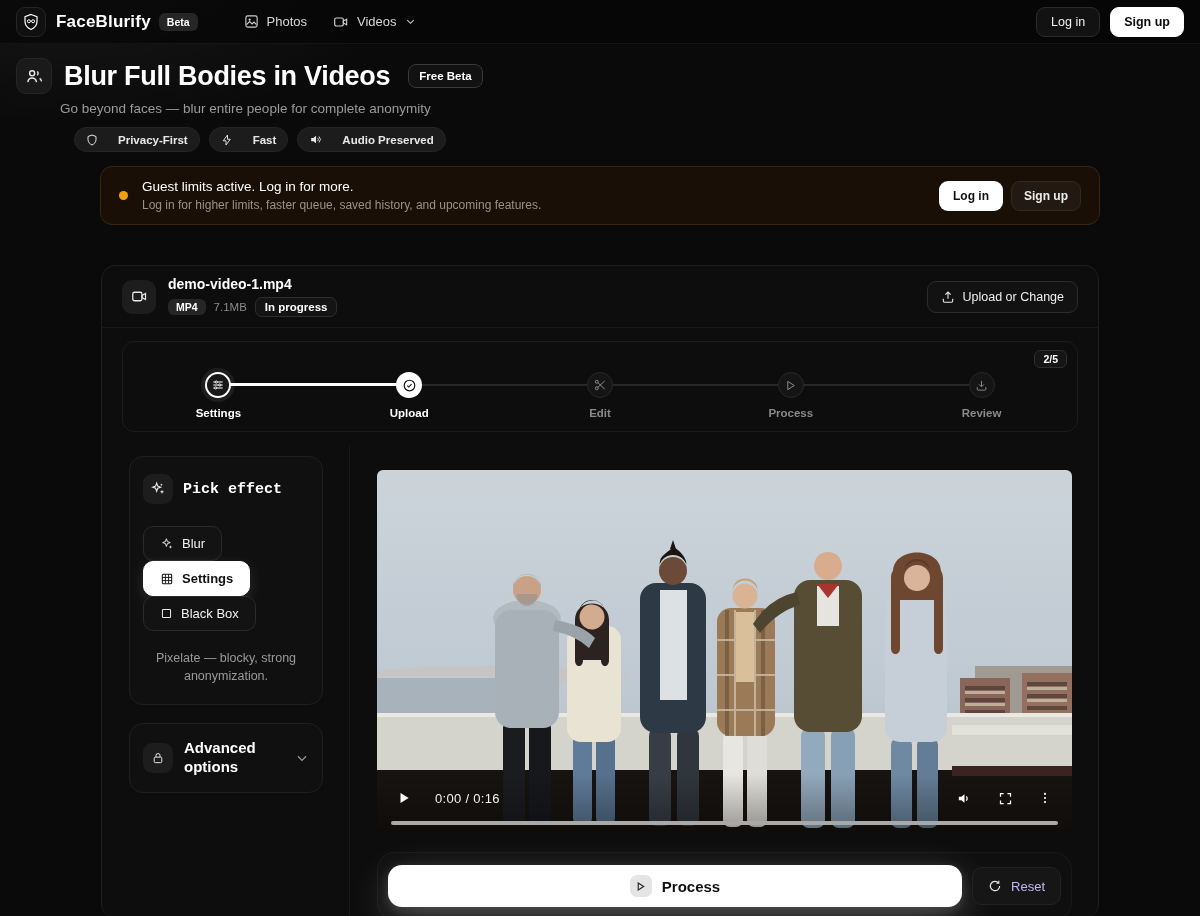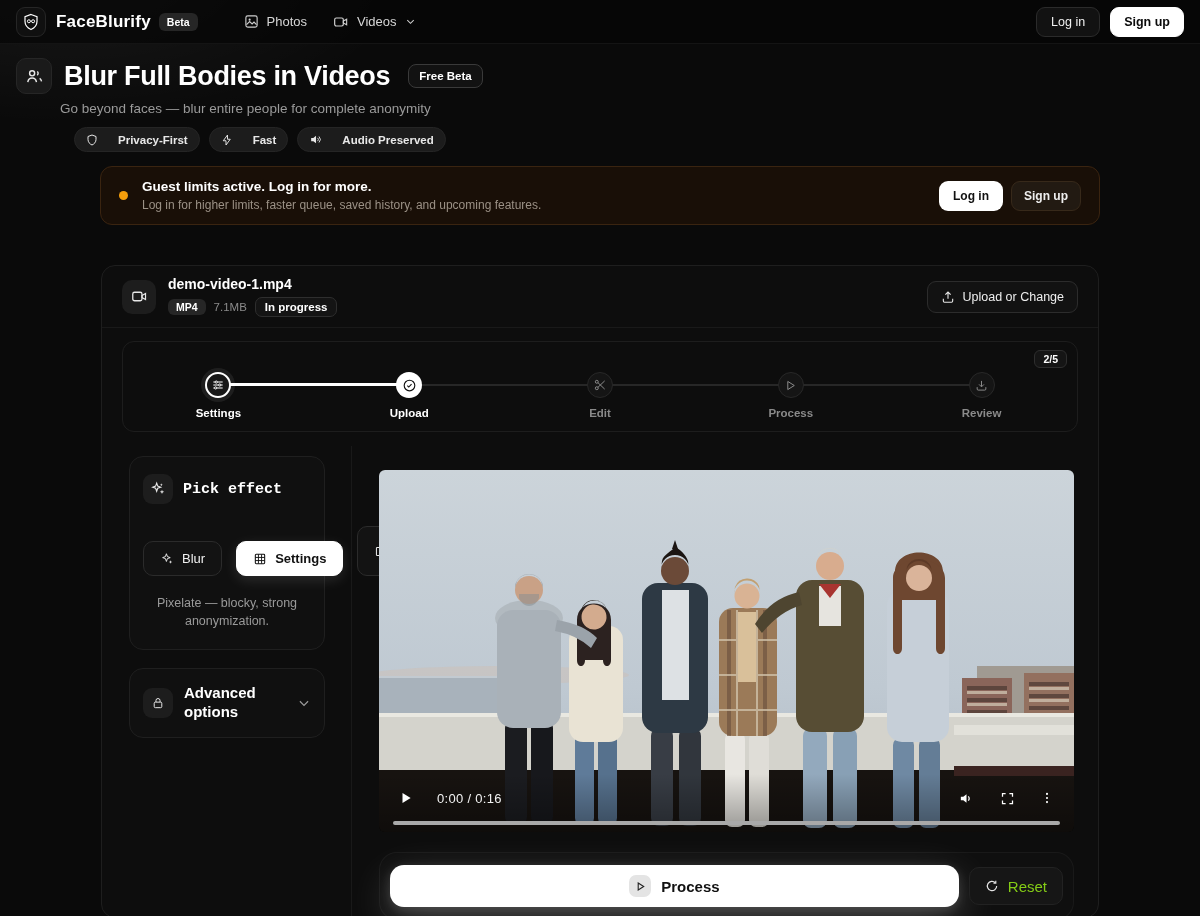--- a/index.html
+++ b/index.html
@@ -31,21 +31,21 @@
   .title-icon { width:36px; height:36px; border-radius:10px; background:#1a1a1a; border:1px solid #262626; display:flex; align-items:center; justify-content:center; }
   .page-title { font-size:27px; font-weight:800; color:#fff; letter-spacing:-.3px; }
   .free-pill { margin-left:6px; border:1px solid #3a3a3a; background:#121212; color:#fff; font-size:11.5px; font-weight:700; padding:5px 10px; border-radius:8px; }
   .subtitle { color:#9a9a9a; font-size:13.5px; margin:7px 0 0 44px; }
   .feature-row { display:flex; gap:9px; margin:11px 0 0 58px; }
   .feature-pill { display:flex; align-items:center; gap:20px; background:#1c1c1c; border:1px solid #252525; color:#e8e8e8; font-size:11.5px; font-weight:700; padding:5px 11px; border-radius:999px; }
 
   
   .banner { width:1000px; margin:14px auto 0 auto; background:#190f07; border:1px solid #3a2410; border-radius:12px; display:flex; align-items:center; padding:12px 18px; }
   .dot { width:9px; height:9px; border-radius:50%; background:#f59e0b; margin-right:14px; flex:none; }
-  .banner-title { font-size:13.5px; font-weight:700; color:#fff; }
+  .banner-title { font-size:13.5px; font-weight:400; color:#fff; }
   .banner-sub { font-size:12px; color:#9b9186; margin-top:4px; }
   .banner-actions { margin-left:auto; display:flex; gap:8px; }
   .btn-dark { background:#221a12; border:1px solid #37291a; color:#eee; font-size:12px; font-weight:600; padding:7px 12px; border-radius:9px; cursor:pointer; font-family:inherit; }
   .btn-white-sm { background:#fff; border:none; color:#111; font-size:12px; font-weight:700; padding:7px 14px; border-radius:9px; cursor:pointer; font-family:inherit; }
 
   
   .main-card { width:998px; margin:40px auto 0 auto; background:#0d0d0d; border:1px solid #1e1e1e; border-radius:14px; height:653px; display:flex; flex-direction:column; }
   .file-row { display:flex; align-items:center; padding:10px 20px; border-bottom:1px solid #191919; }
   .file-icon-box { width:34px; height:34px; border-radius:10px; background:#1d1d1d; display:flex; align-items:center; justify-content:center; margin-right:12px; }
   .file-name { font-size:14px; font-weight:700; color:#fff; }
@@ -69,21 +69,21 @@
   .step-label { margin-top:9px; font-size:11.5px; font-weight:700; color:#8a8a8a; }
   .step.done .step-label, .step.current .step-label { color:#fff; }
 
   
   .content-row { display:flex; flex:1; margin-top:14px; border-top:0; min-height:0; }
   .left-col { width:250px; border-right:1px solid #191919; padding:10px 26px 20px 27px; }
   .panel { background:#101010; border:1px solid #1f1f1f; border-radius:14px; padding:17px 13px; }
   .panel-head { display:flex; align-items:center; gap:10px;font-family:Liberation Mono, monospace; }
   .panel-icon { width:30px; height:30px; border-radius:9px; background:#1d1d1d; display:flex; align-items:center; justify-content:center; flex:none; }
   .panel-title { font-size:15px; font-weight:800; color:#fff; }
-  .effect-btns { display:flex; align-items:flex-end; gap:14px; margin-top:22px; }
+  .effect-btns { display:flex; flex-direction:column; align-items:flex-start; margin-top:22px; }
   .effect-btn { display:flex; align-items:center; gap:8px; background:#131313; border:1px solid #2b2b2b; color:#f0f0f0; font-size:13px; padding:9px 16px; border-radius:10px; cursor:pointer; font-family:inherit; }
   .effect-btn.selected { background:#fff; border-color:#fff; color:#111; font-weight:600; box-shadow:0 4px 14px rgba(255,255,255,0.12); }
   .effect-caption { margin:18px auto 2px auto; max-width:172px; text-align:center; color:#9a9a9a; font-size:12.5px; line-height:1.45; }
   .advanced-panel { margin-top:18px; display:flex; align-items:center; gap:11px; padding:15px 13px; cursor:pointer; }
   .advanced-label { font-size:15px; font-weight:800; color:#fff; line-height:1.25; width:96px; }
   .adv-chevron { margin-left:auto; }
 
   
   .right-col { flex:1; padding:24px 26px 0 27px; }
   .video-wrap { position:relative; width:695px; height:362px; border-radius:6px; overflow:hidden; background:#000; cursor:pointer; }
@@ -91,21 +91,21 @@
   .vid-time { font-size:13px; color:#f2f2f2; margin-left:24px; letter-spacing:.3px; }
   .vid-right { margin-left:auto; display:flex; align-items:center; gap:25px; }
   .vid-progress { position:absolute; left:14px; right:14px; bottom:7px; height:4px; border-radius:2px; background:#a9a9a9; }
 
   
   .actions-frame { margin-top:20px; border:1px solid rgba(255,255,255,0.045); background:rgba(255,255,255,0.012); border-radius:18px; padding:12px 10px; display:flex; align-items:center; gap:10px; }
   .process-btn { flex:1; height:42px; background:#fff; border:none; border-radius:14px; display:flex; align-items:center; justify-content:center; gap:10px; cursor:pointer; font-family:inherit;
     box-shadow:0 14px 44px rgba(255,255,255,0.22), 0 3px 12px rgba(255,255,255,0.15); }
   .process-ico { width:22px; height:22px; border-radius:7px; background:#e4e4e4; display:flex; align-items:center; justify-content:center; }
   .process-label { font-size:15px; font-weight:800; color:#111; }
-  .reset-btn { height:38px; padding:0 15px; background:#161616; border:1px solid #222; border-radius:10px; color:#84cc16; font-size:15px; display:flex; align-items:center; gap:9px; cursor:pointer; font-family:inherit; }
+  .reset-btn { height:38px; padding:0 15px; background:#161616; border:1px solid #222; border-radius:10px; color:#c4b5fd; font-size:13px; display:flex; align-items:center; gap:9px; cursor:pointer; font-family:inherit; }
 </style>
 </head>
 <body>
 
 <div class="nav">
   <div class="logo-box">
     <span>
       <svg width="18" height="18" viewBox="0 0 24 24">
           <path d="M12 2l8 3v6c0 5-3.4 9-8 11-4.6-2-8-6-8-11V5z" fill="none" stroke="#fff" stroke-width="1.6"></path>
           <circle cx="9.2" cy="11" r="2" fill="none" stroke="#fff" stroke-width="1.3"></circle>

